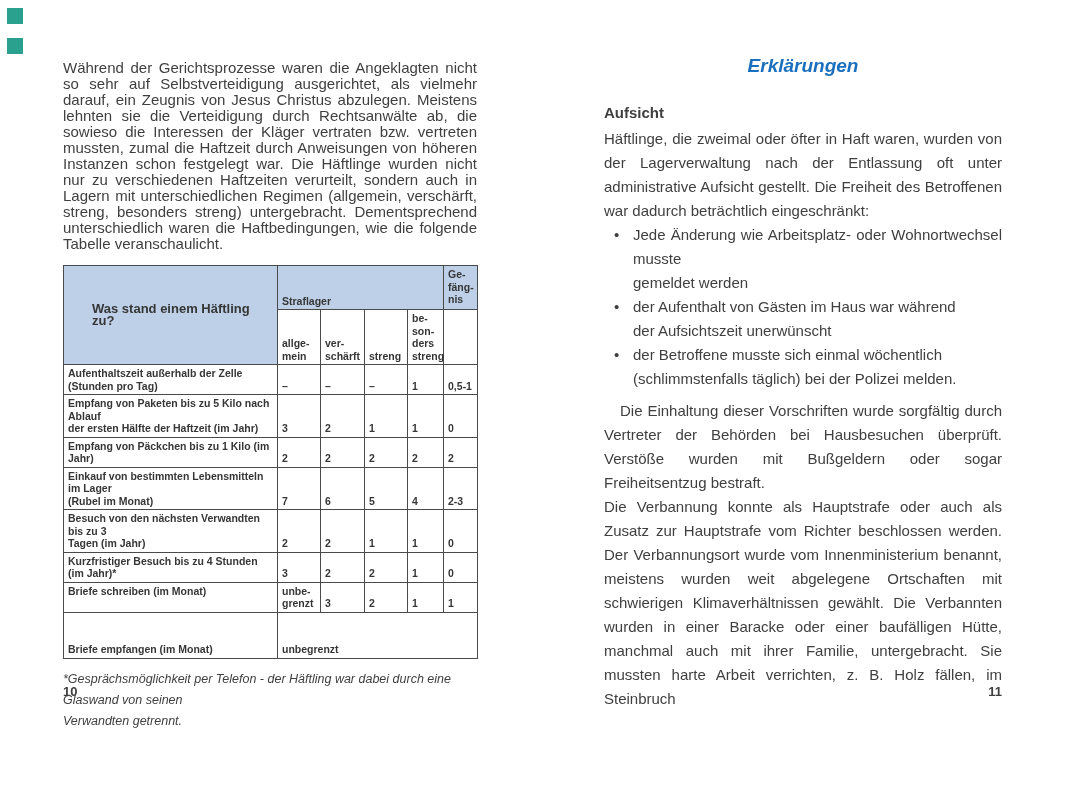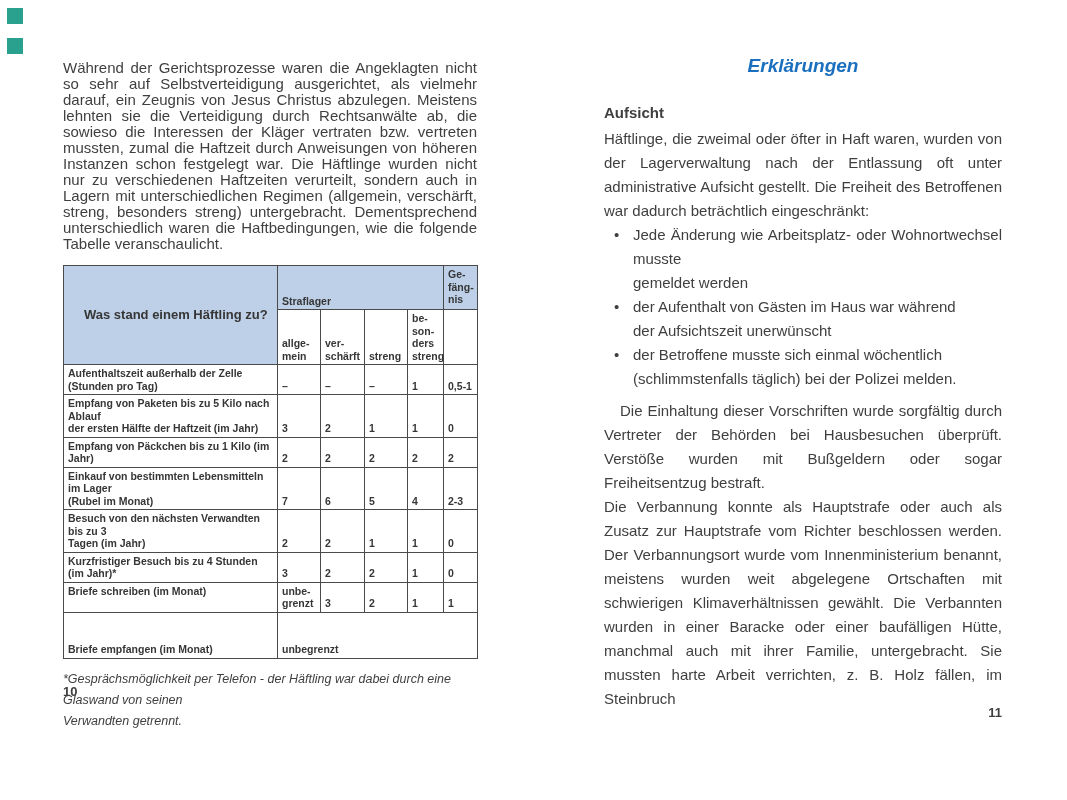--- a/index.html
+++ b/index.html
@@ -22,34 +22,34 @@
   .page-right{left:604px;width:398px;top:55px;}
 
   .body-text{font-size:15px;line-height:16px;text-align:justify;}
 
   
   .tbl-wrap{margin-top:13px;}
   table{width:414px;border-collapse:collapse;table-layout:fixed;}
   td{border:1px solid var(--border);font-size:10.5px;font-weight:bold;
      line-height:12.5px;padding:2px 4px;vertical-align:bottom;color:#363636;}
   td.blue{background:var(--blue);}
-  td.q{font-size:13px;vertical-align:middle;padding-left:20px;}
+  td.q{font-size:13px;vertical-align:middle;padding-left:28px;}
   td.group{vertical-align:bottom;}
   td.prison{vertical-align:top;white-space:pre-line;margin-left:28px;}
   td.sub{vertical-align:bottom;white-space:pre-line;height:54px;margin-top:12px;}
   td.lbl{vertical-align:top;white-space:pre-line;}
   td.val{vertical-align:bottom;white-space:pre-line;}
   tr.h1 td{height:44px;}
   tr.last td{height:46px;}
 
   .footnote{margin-top:10px;font-style:italic;font-size:12.5px;line-height:21px;white-space:pre-line;}
 
   .pagenum{position:absolute;top:684px;font-size:13px;font-weight:bold;}
   .pagenum.pn-left{left:63px;}
-  .pagenum.pn-right{left:604px;width:398px;text-align:right;margin-top:21px;}
+  .pagenum.pn-right{left:604px;width:398px;text-align:right;}
 
   
   .title{color:var(--title);font-size:19px;font-weight:bold;font-style:italic;
          text-align:center;margin-bottom:24px;}
   .sec-head{font-size:15px;font-weight:bold;line-height:24px;margin-bottom:2px;}
   .sec-head.gap{margin-top:26px;}
   .para{font-size:15px;line-height:24px;text-align:justify;}
   .para.indent{text-indent:16px;}
   .bullets{margin:0 0 8px 10px;}
   .bullet{display:flex;font-size:15px;line-height:24px;}

